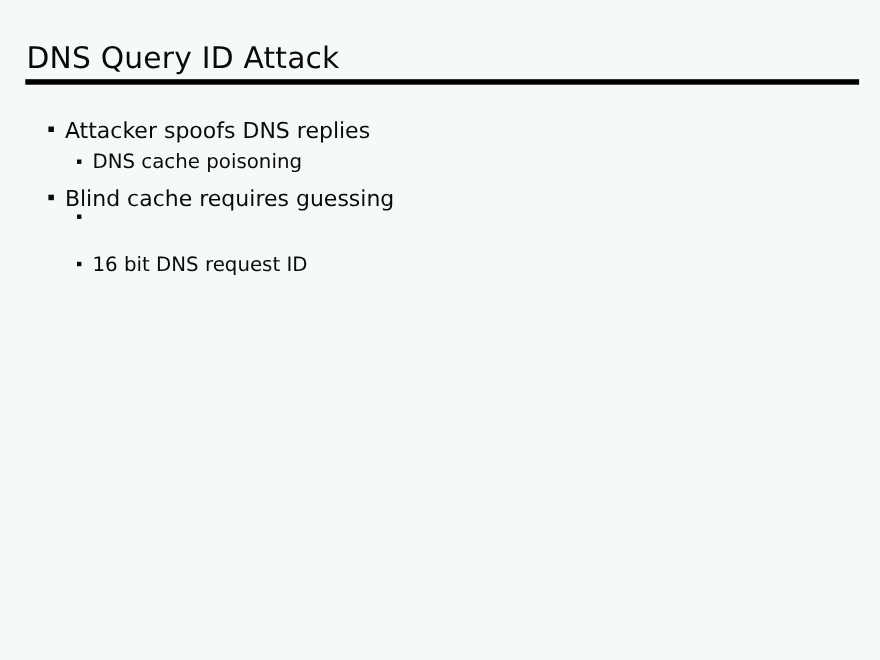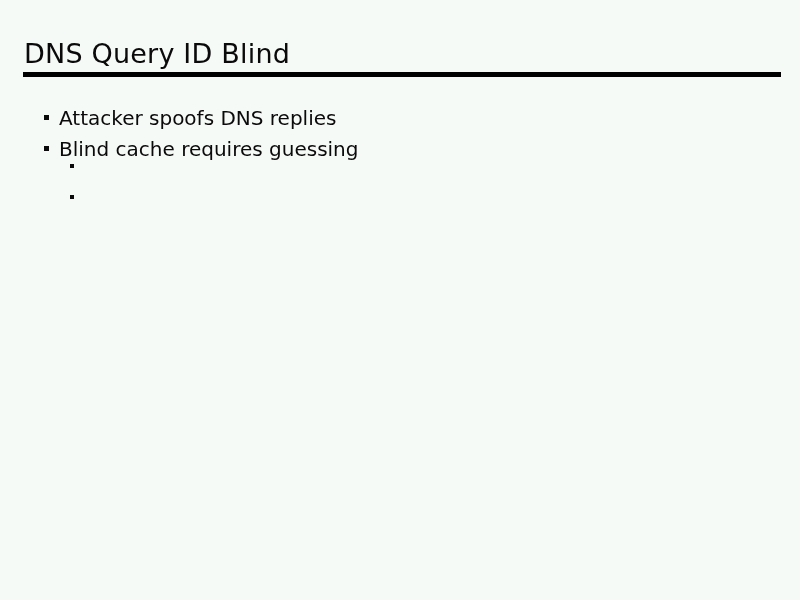--- a/index.html
+++ b/index.html
@@ -94,40 +94,45 @@
   .level-2 .bullet-text {
     font-size: 18px;
     line-height: 22px;
   }
 </style>
 </head>
 <body>
 
 <div class="slide">
 
-  <div class="slide-title">DNS Query ID Blind</div>
+  <div class="slide-title">DNS Query ID Attack</div>
 
   <div class="title-rule"></div>
 
   <ul class="body-list">
 
     <li class="bullet-row level-1">
       <span class="marker"></span>
       <span class="bullet-text">Attacker spoofs DNS replies</span>
     </li>
 
+    <li class="bullet-row level-2">
+      <span class="marker"></span>
+      <span class="bullet-text">DNS cache poisoning</span>
+    </li>
 
     <li class="bullet-row level-1">
       <span class="marker"></span>
       <span class="bullet-text">Blind cache requires guessing</span>
     </li>
 
     <li class="bullet-row level-2">
       <span class="marker"></span>
     </li>
 
     <li class="bullet-row level-2">
       <span class="marker"></span>
+      <span class="bullet-text">16 bit DNS request ID</span>
     </li>
 
   </ul>
 
 </div>
 
 </body></html>

